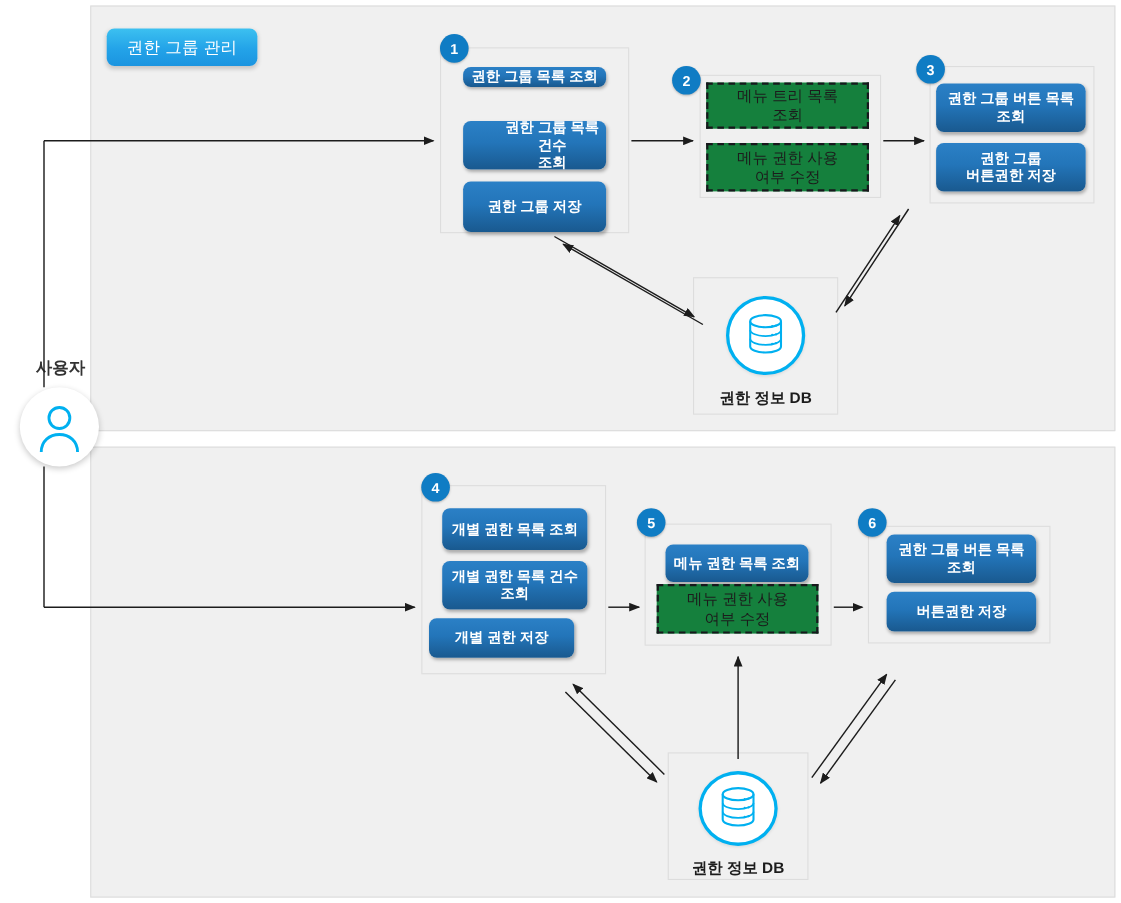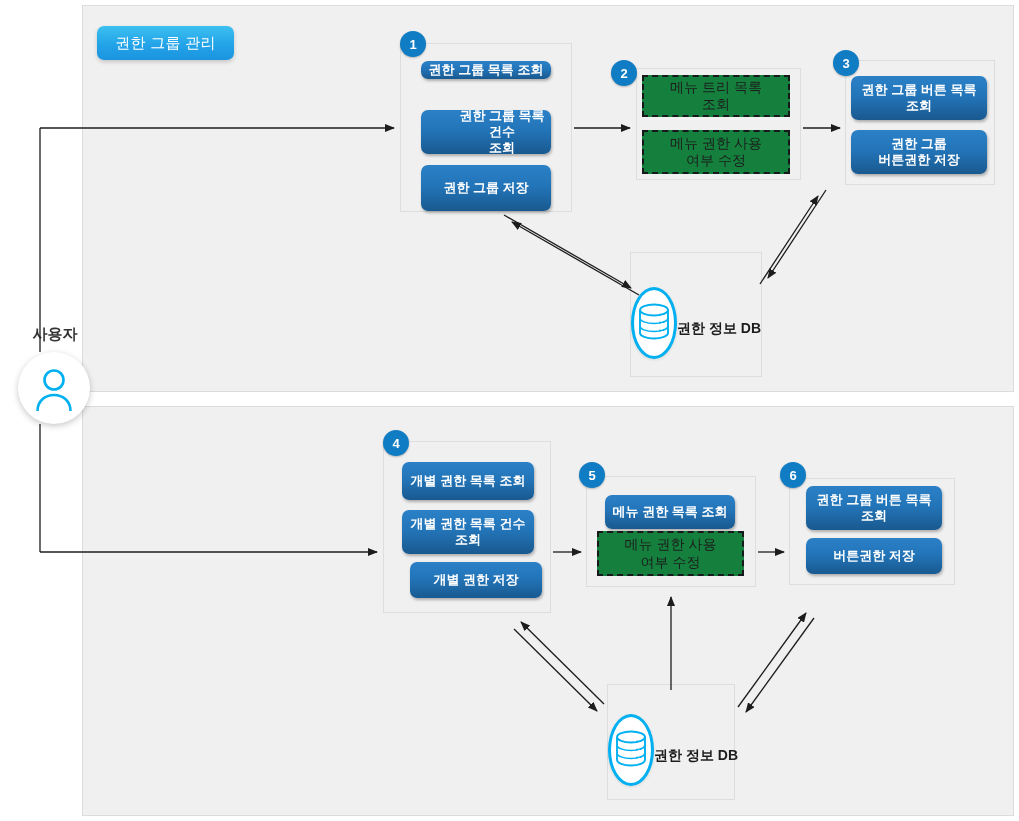--- a/index.html
+++ b/index.html
@@ -84,21 +84,21 @@
     background: #15803d;
     border: 2px dashed #17181c;
     padding: 2px 4px;
     white-space: pre-line;
   }
   
   .dbnode {
     position: absolute;
     background: #f0f0f0;
     border: 1px solid #dddddd;
-    display: flex; flex-direction: row;
+    display: flex; flex-direction: column;
     align-items: center; justify-content: flex-start;
     padding-top: 16px;
   }
   .db-circle {
     width: 72px; height: 72px; border-radius: 50%;
     background: #ffffff;
     border: 3px solid #00b0f0;
     display: flex; align-items: center; justify-content: center;
     box-shadow: 0 1px 3px rgba(0,0,0,.10);
   }
@@ -177,21 +177,21 @@
     <div class="db-label">권한 정보 DB</div>
   </div>
 
   <div class="panel" id="panel-bottom"></div>
 
   <div class="group" style="left:383px; top:441px; width:168px; height:172px;"></div>
   <div class="badge" style="left:383px; top:430px;">4</div>
   <div class="bbox" style="left:402px; top:462px; width:132px; height:38px;">개별 권한 목록 조회</div>
   <div class="bbox" style="left:402px; top:510px; width:132px; height:44px;">개별 권한 목록 건수
 조회</div>
-  <div class="bbox" style="left:410px; top:562px; width:132px; height:36px;">개별 권한 저장</div>
+  <div class="bbox" style="left:390px; top:562px; width:132px; height:36px;">개별 권한 저장</div>
 
   <div class="group" style="left:586px; top:476px; width:170px; height:111px;"></div>
   <div class="badge" style="left:579px; top:462px;">5</div>
   <div class="bbox" style="left:605px; top:495px; width:130px; height:34px;">메뉴 권한 목록 조회</div>
   <div class="dbox" style="left:597px; top:531px; width:147px; height:45px;">메뉴 권한 사용
 여부 수정</div>
 
   <div class="group" style="left:789px; top:478px; width:166px; height:107px;"></div>
   <div class="badge" style="left:780px; top:462px;">6</div>
   <div class="bbox" style="left:806px; top:486px; width:136px; height:44px;">권한 그룹 버튼 목록

